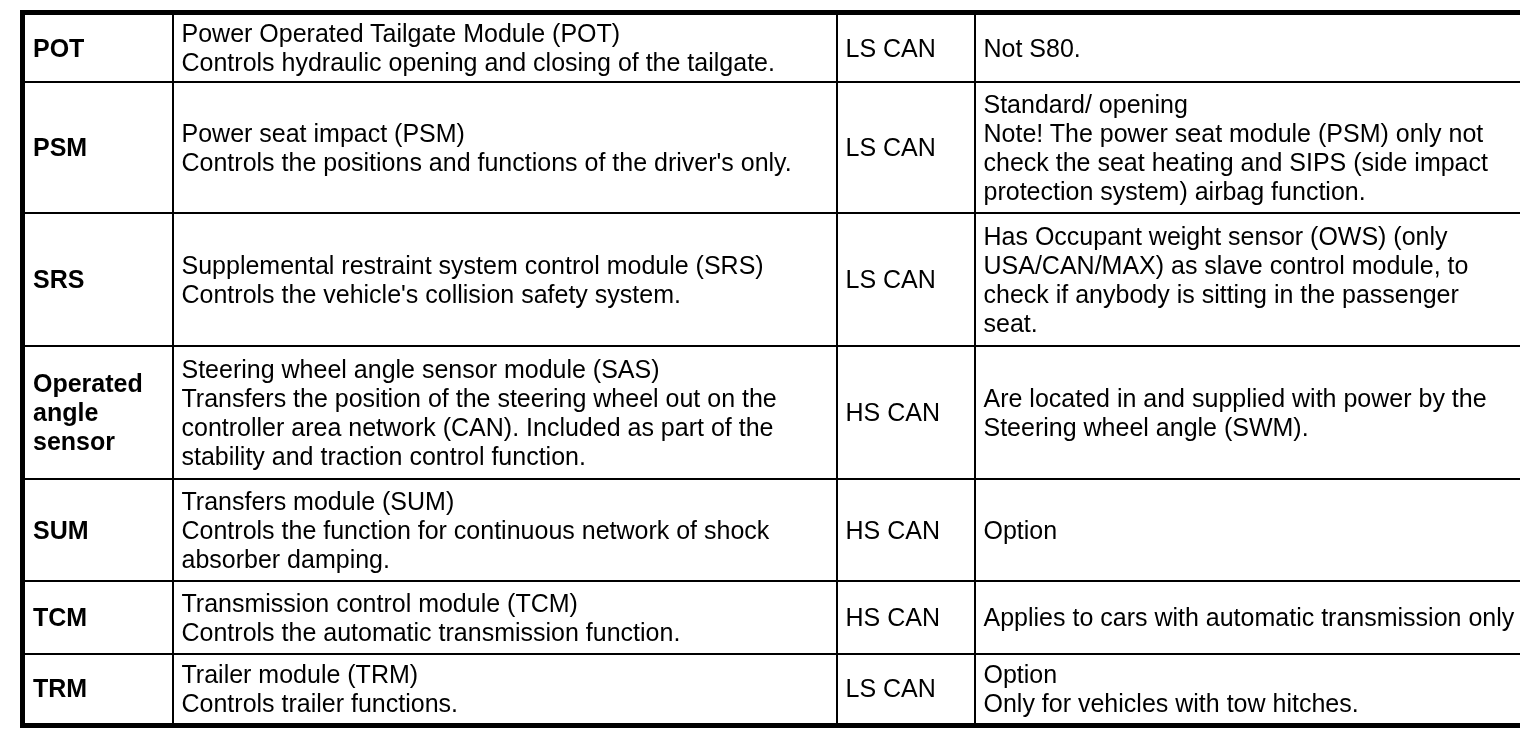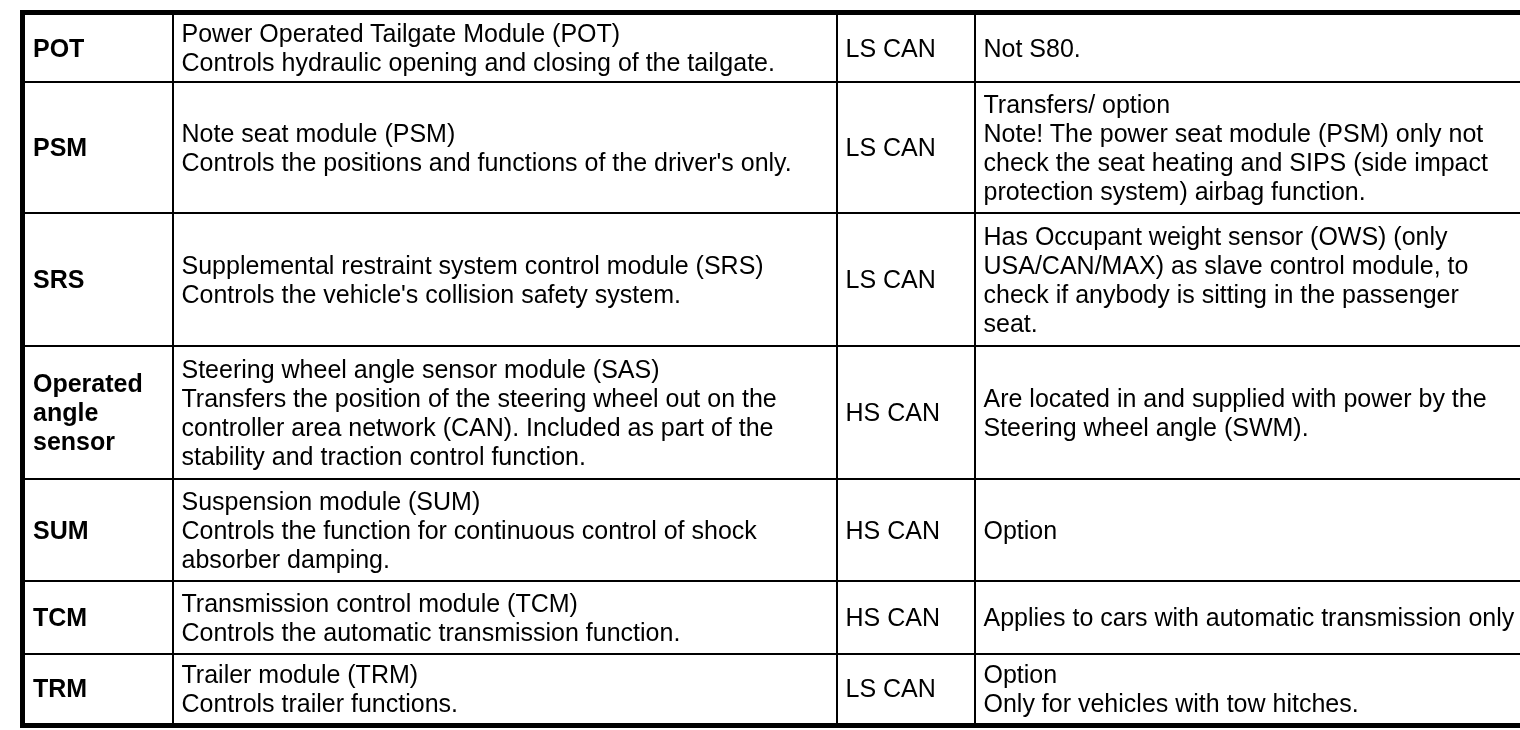--- a/index.html
+++ b/index.html
@@ -67,26 +67,26 @@
           <div>Power Operated Tailgate Module (POT)</div>
           <div>Controls hydraulic opening and closing of the tailgate.</div>
         </td>
         <td class="can">LS CAN</td>
         <td class="note">Not S80.</td>
       </tr>
 
       <tr style="height:131px">
         <td class="abbr">PSM</td>
         <td class="desc">
-          <div>Note seat module (PSM)</div>
+          <div>Power seat impact (PSM)</div>
           <div>Controls the positions and functions of the driver's only.</div>
         </td>
         <td class="can">LS CAN</td>
         <td class="note">
-          <div>Transfers/ option</div>
+          <div>Standard/ opening</div>
           <div><span class="b">Note!</span><span> The power seat module (PSM) only not check the seat heating and SIPS (side impact protection system) airbag function.</span></div>
         </td>
       </tr>
 
       <tr style="height:133px">
         <td class="abbr">SRS</td>
         <td class="desc">
           <div>Supplemental restraint system control module (SRS)</div>
           <div>Controls the vehicle's collision safety system.</div>
         </td>
@@ -100,22 +100,22 @@
           <div>Steering wheel angle sensor module (SAS)</div>
           <div>Transfers the position of the steering wheel out on the controller area network (CAN). Included as part of the stability and traction control function.</div>
         </td>
         <td class="can">HS CAN</td>
         <td class="note">Are located in and supplied with power by the Steering wheel angle (SWM).</td>
       </tr>
 
       <tr style="height:102px">
         <td class="abbr">SUM</td>
         <td class="desc">
-          <div>Suspension module (SUM)</div>
-          <div>Controls the function for continuous control of shock absorber damping.</div>
+          <div>Transfers module (SUM)</div>
+          <div>Controls the function for continuous network of shock absorber damping.</div>
         </td>
         <td class="can">HS CAN</td>
         <td class="note">Option</td>
       </tr>
 
       <tr style="height:73px">
         <td class="abbr">TCM</td>
         <td class="desc">
           <div>Transmission control module (TCM)</div>
           <div>Controls the automatic transmission function.</div>

